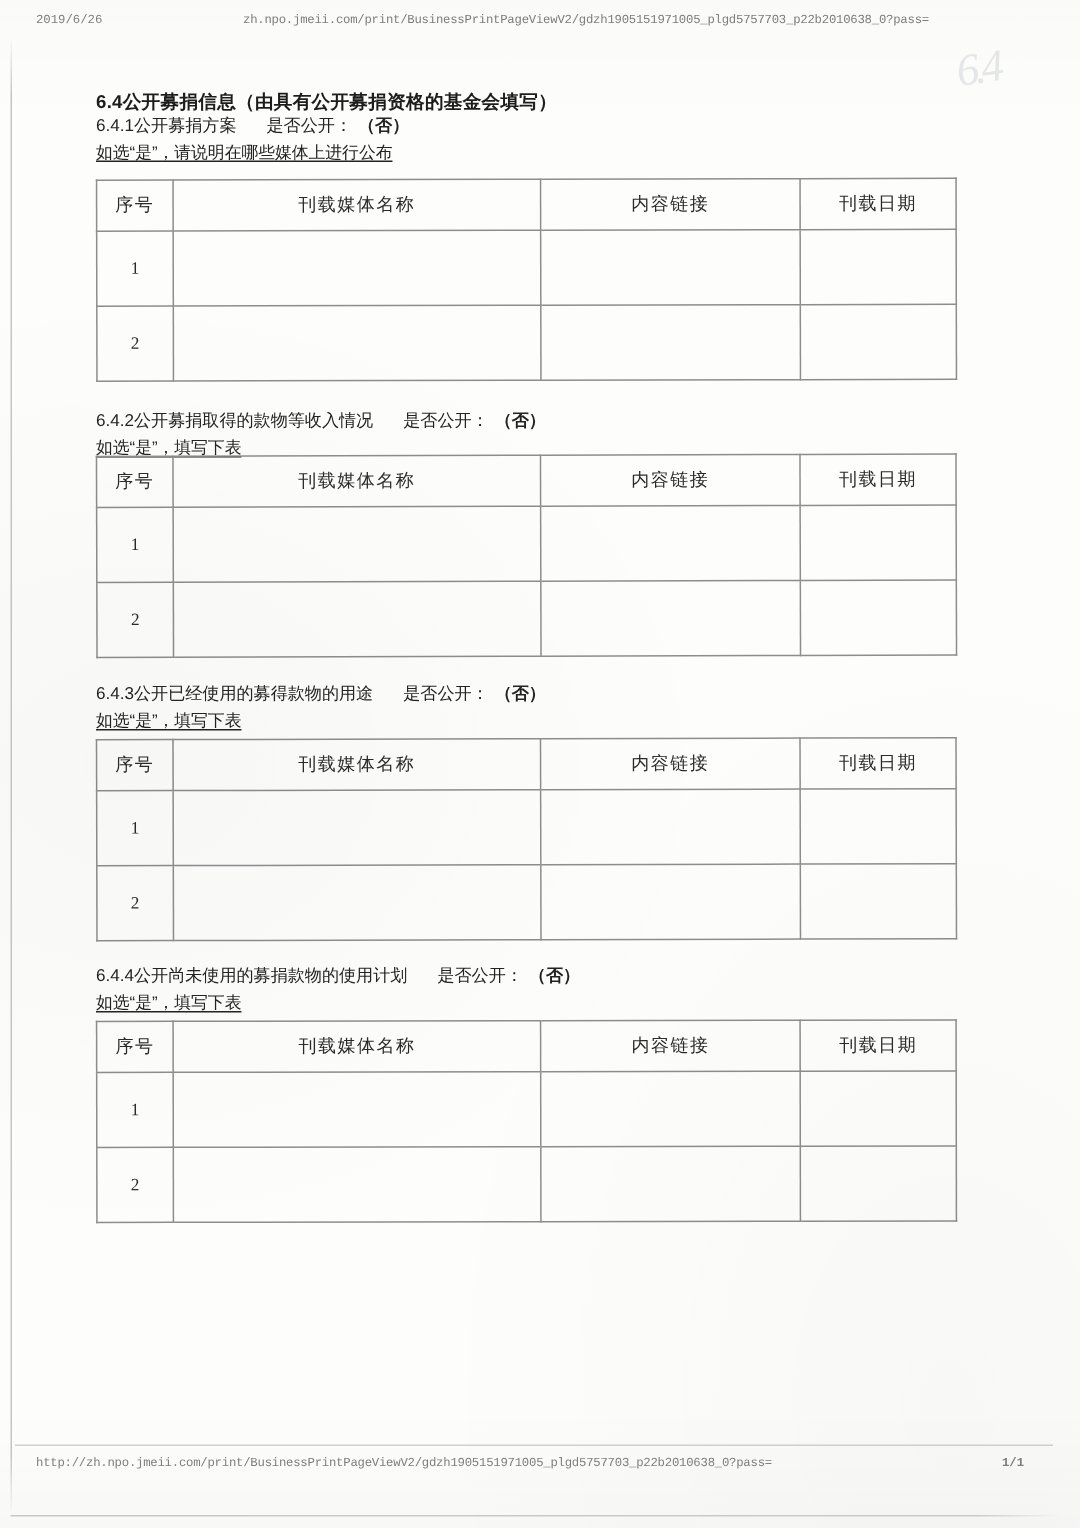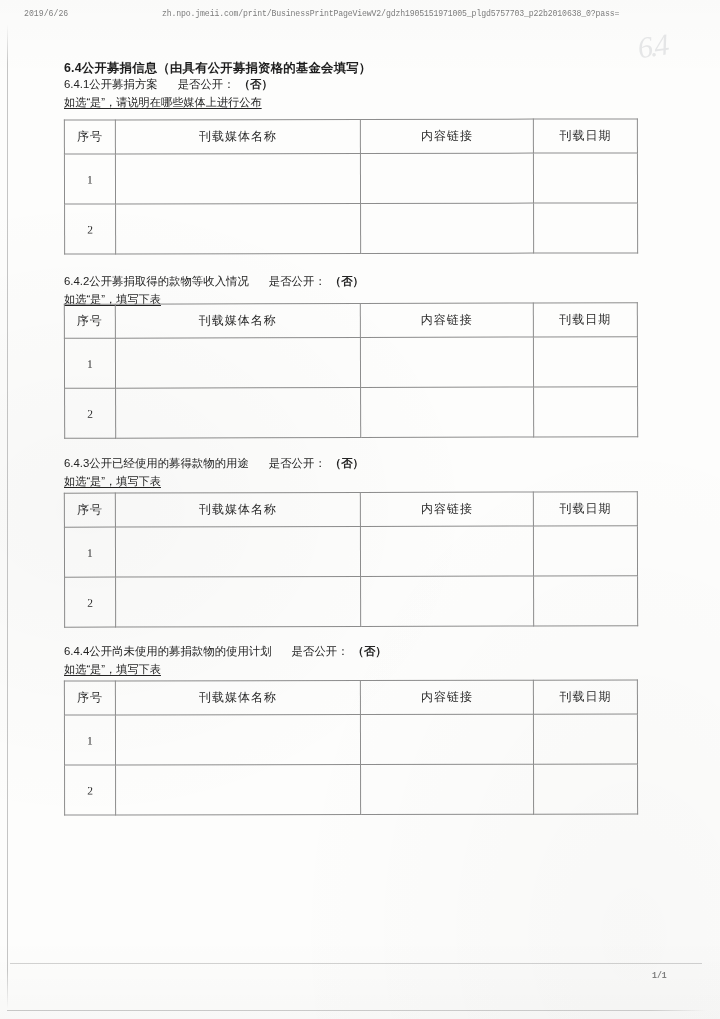--- a/index.html
+++ b/index.html
@@ -106,21 +106,21 @@
     white-space: nowrap;
   }
   .print-foot .pf-url {
     position: absolute;
     left: 24px;
     top: 0;
     letter-spacing: -0.15px;
   }
   .print-foot .pf-page {
     position: absolute;
-    left: 652px;
+    left: 668px;
     top: 0;
     font-weight: bold;
   }
 
   
   .doc {
     position: absolute;
     left: 0;
     top: 0;
     width: 720px;
@@ -361,16 +361,17 @@
         </tbody>
       </table>
     </div>
 
   <div class="scan-tint"></div>
   <div class="scan-edge-left"></div>
   <div class="scan-edge-bottom"></div>
 
   <div class="footer-rule"></div>
   <div class="print-foot">
+    <span class="pf-url">http://zh.npo.jmeii.com/print/BusinessPrintPageViewV2/gdzh1905151971005_plgd5757703_p22b2010638_0?pass=</span>
     <span class="pf-page">1/1</span>
   </div>
 
 </div>
 
 </body></html>

